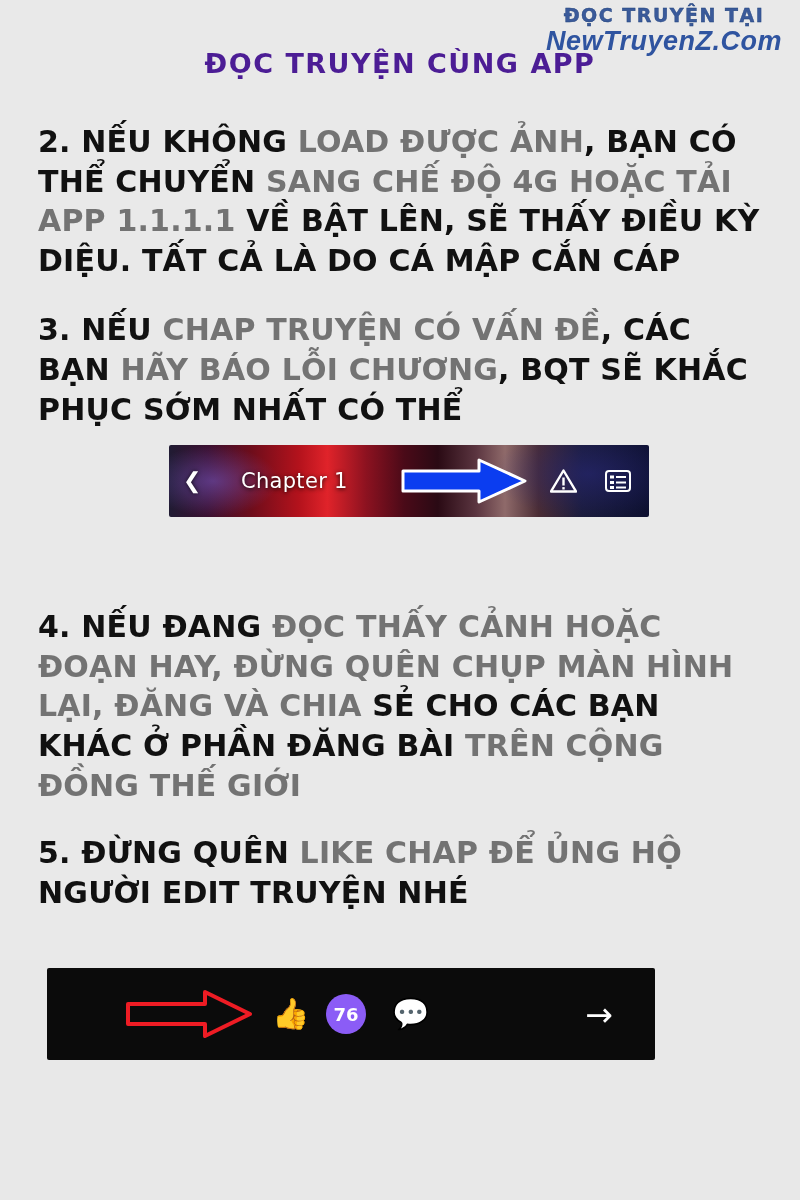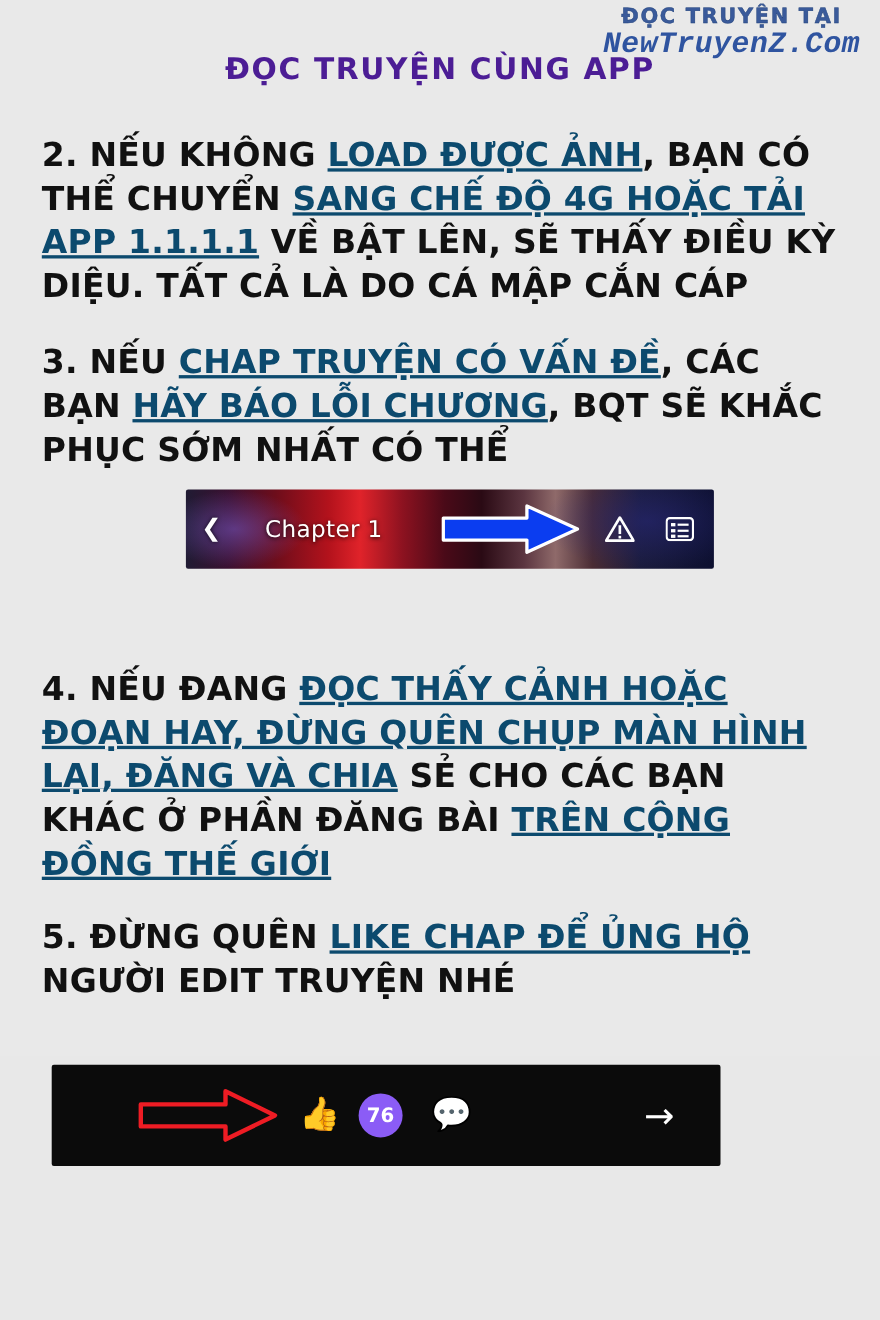--- a/index.html
+++ b/index.html
@@ -32,21 +32,21 @@
   }
   .watermark .wm-top {
     font-family: "DejaVu Sans", sans-serif;
     font-size: 19px;
     font-weight: bold;
     letter-spacing: 1.5px;
     color: #3a5a9a;
     -webkit-text-stroke: 0.4px #1d3f7a;
   }
   .watermark .wm-main {
-    font-family: Liberation Mono, monospace;
+    font-family: Liberation Sans, sans-serif;
     font-size: 27px;
     font-weight: bold;
     font-style: italic;
     color: #2f54a0;
     letter-spacing: 0.5px;
     margin-top: 1px;
   }
 
   
   .title {
@@ -71,21 +71,21 @@
   }
   .block {
     font-size: 30px;
     font-weight: bold;
     line-height: 1.32;
     color: #111;
     letter-spacing: 0.2px;
     margin-bottom: 30px;
     font-family: "DejaVu Sans", sans-serif;
   }
-  .block .hl { color: #0c4a6e; text-decoration: underline; }
+  .block .hl { color: #737373; }
 
   .gap-1 { margin-bottom: 34px; }
   .gap-2 { margin-bottom: 30px; }
   .gap-3 { margin-bottom: 16px; }
   .gap-4 { margin-bottom: 28px; margin-top: 12px; }
   .gap-5 { margin-bottom: 16px; }
 
   
   .chapter-bar {
     position: relative;

